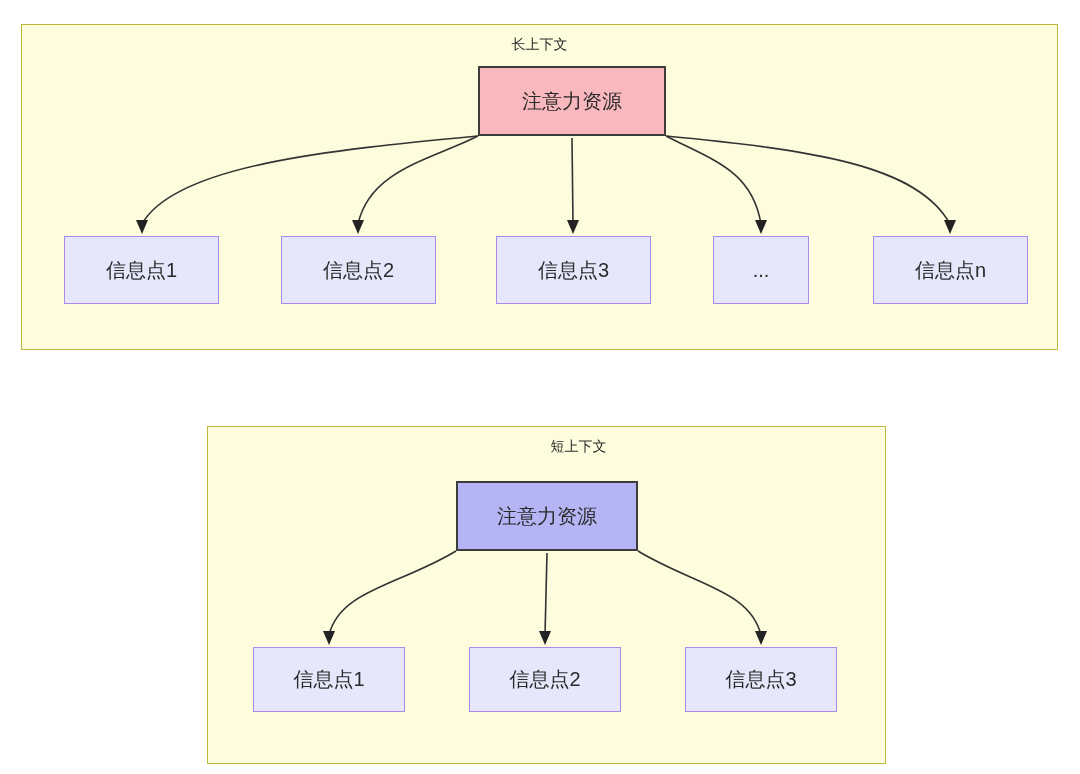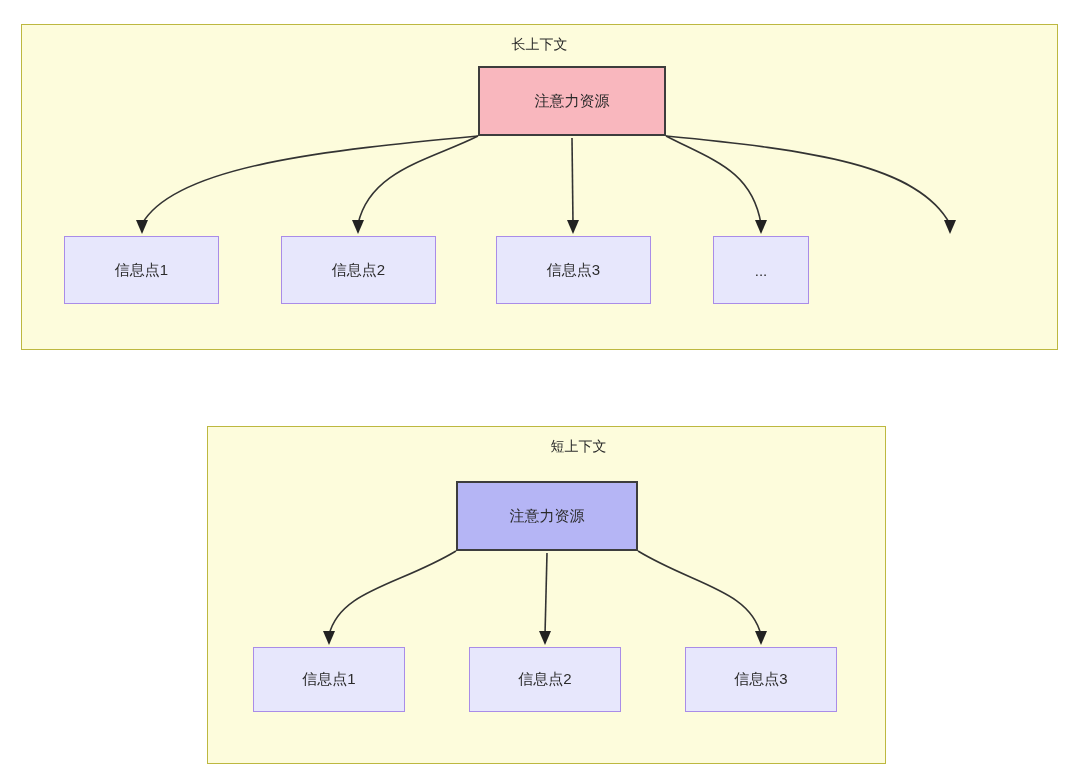--- a/index.html
+++ b/index.html
@@ -34,21 +34,21 @@
     color: #2b2b2b;
     line-height: 18px;
     white-space: nowrap;
   }
   .node {
     position: absolute;
     box-sizing: border-box;
     display: flex;
     align-items: center;
     justify-content: center;
-    font-size: 15px;
+    font-size: 20px;
     color: #2b2b2b;
     white-space: nowrap;
   }
   .node.root-long {
     background: #F9B7BE;
     border: 2px solid #3D3D3D;
   }
   .node.root-short {
     background: #B5B5F5;
     border: 2px solid #3D3D3D;
@@ -93,20 +93,23 @@
     <span>信息点1</span>
   </div>
   <div class="node info" style="left:281px; top:236px; width:155px; height:68px;">
     <span>信息点2</span>
   </div>
   <div class="node info" style="left:496px; top:236px; width:155px; height:68px;">
     <span>信息点3</span>
   </div>
   <div class="node info" style="left:713px; top:236px; width:96px; height:68px;">
     <span>...</span>
+  </div>
+  <div class="node info" style="left:873px; top:236px; width:155px; height:68px;">
+    <span>信息点n</span>
   </div>
 
   <div class="group-box" style="left:207px; top:426px; width:679px; height:338px;">
     <div class="group-title" style="top:10px;padding-left:32px;">短上下文</div>
   </div>
 
   <div class="node root-short" style="left:456px; top:481px; width:182px; height:70px;">
     <span>注意力资源</span>
   </div>
 

